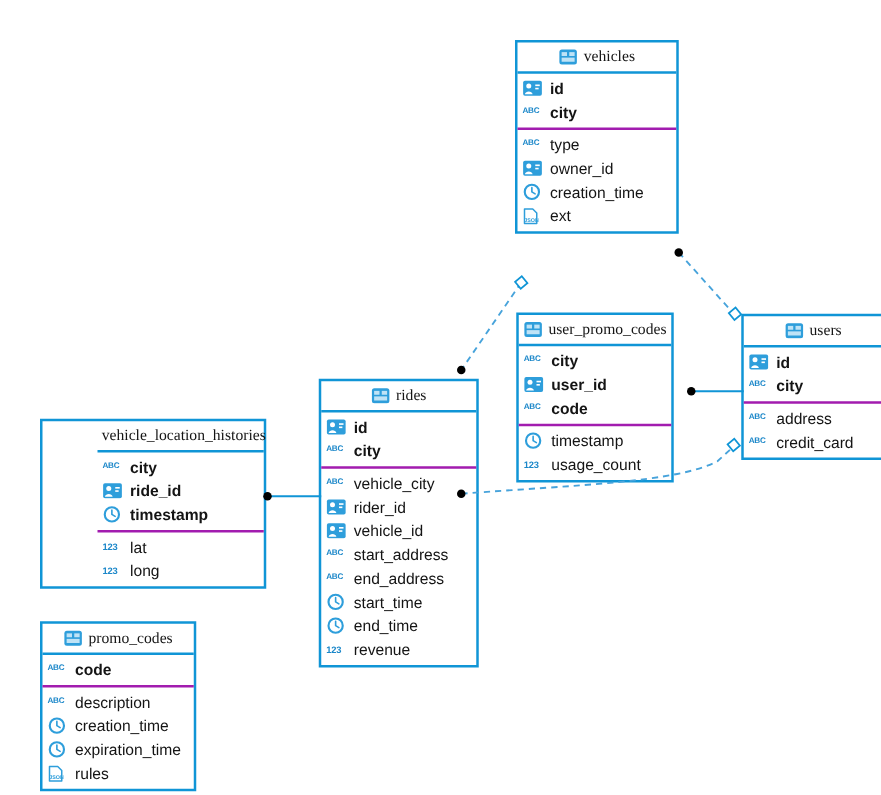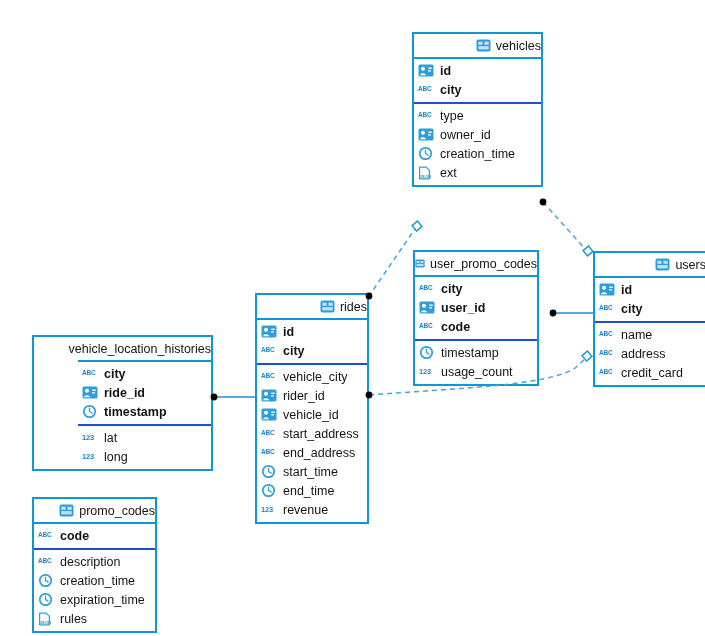--- a/index.html
+++ b/index.html
@@ -1,22 +1,22 @@
 <!DOCTYPE html>
 <html><head>
 <meta charset="utf-8">
 <style>
   html,body{margin:0;padding:0;background:#ffffff;}
   body{font-family:"Liberation Sans","DejaVu Sans",sans-serif;}
   #canvas{position:relative;width:705px;height:636px;background:#fff;overflow:hidden;}
   .table{position:absolute;box-sizing:border-box;background:#fff;border:2px solid #1095d6;}
-  .t-header{display:flex;align-items:center;justify-content:flex-end;gap:5px;height:23px;
-    border-bottom:2px solid #1095d6;font-size:12.5px;color:#141414;}
+  .t-header{display:flex;align-items:center;justify-content:center;gap:5px;height:23px;
+    border-bottom:2px solid #1095d6;font-size:12.5px;color:#141414;font-family:Liberation Serif, serif;}
   .section{padding:2px 0 3px 0;}
-  .section.fields{border-top:2px solid #1d4ed8;}
+  .section.fields{border-top:2px solid #a21caf;}
   .row{display:flex;align-items:center;height:19px;padding-left:4px;font-size:12.5px;color:#141414;white-space:nowrap;}
   .row.key .f-name{font-weight:700;}
   .icon{width:19px;min-width:19px;display:inline-flex;align-items:center;justify-content:flex-start;margin-right:3px;}
   .txt-icon{font-size:6.5px;font-weight:700;color:#1b87c9;letter-spacing:-0.2px;line-height:1;}
   .num-icon{font-size:7.5px;}
   #lines{position:absolute;left:0;top:0;pointer-events:none;z-index:10;}
 </style>
 </head>
 <body>
 
@@ -178,37 +178,31 @@
             <span class="txt-icon">ABC</span>
           </span>
           <span class="f-name">city</span>
         </div>
       </div>
       <div class="section fields">
         <div class="row">
           <span class="icon">
             <span class="txt-icon">ABC</span>
           </span>
-          <span class="f-name">name</span>
-        </div>
-        <div class="row">
-          <span class="icon">
-            <span class="txt-icon">ABC</span>
-          </span>
           <span class="f-name">address</span>
         </div>
         <div class="row">
           <span class="icon">
             <span class="txt-icon">ABC</span>
           </span>
           <span class="f-name">credit_card</span>
         </div>
       </div>
     </div>
-    <div class="table" style="left: 255px; top: 293px; width: 114px; border-color: rgb(16, 149, 214);">
+    <div class="table" style="left: 255px; top: 303px; width: 128px; border-color: rgb(16, 149, 214);">
       <div class="t-header">
         <span class="icon" style="width:auto;min-width:0;margin:0">
           <svg width="15" height="13" viewBox="0 0 15 13">
             <rect x="0.5" y="0.5" width="14" height="12" rx="2" fill="#2e9edb"></rect>
             <rect x="2.3" y="2.7" width="4.3" height="3.1" fill="#bfe3f6"></rect>
             <rect x="8.4" y="2.7" width="4.3" height="3.1" fill="#bfe3f6"></rect>
             <rect x="2.3" y="7.1" width="10.4" height="3.3" fill="#bfe3f6"></rect>
           </svg>
         </span>
         <span class="t-title">rides</span>

